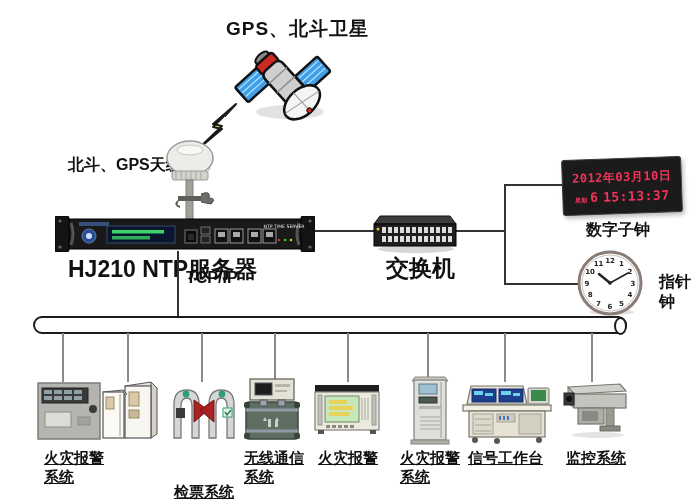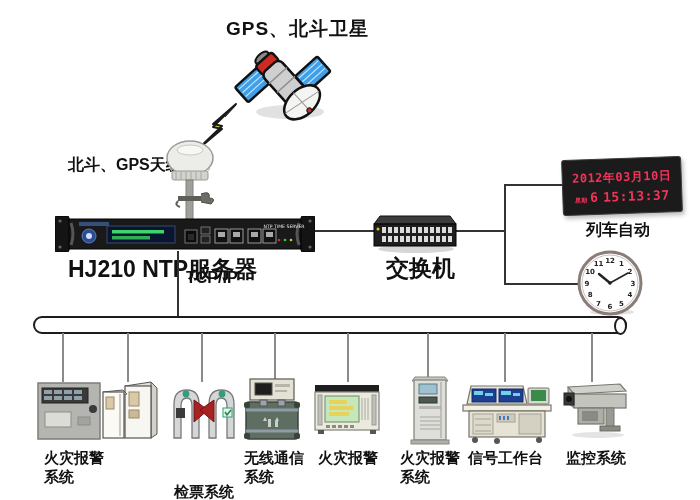--- a/index.html
+++ b/index.html
@@ -5,21 +5,21 @@
   html,body{margin:0;padding:0;background:#fff;}
   #stage{
     position:relative;width:700px;height:500px;background:#ffffff;overflow:hidden;
     font-family:"Liberation Sans","DejaVu Sans",sans-serif;color:#000;border-radius:28px;
   }
   .abs{position:absolute;}
   .lbl{position:absolute;font-weight:bold;color:#111;white-space:pre-line;line-height:1.25;}
   .lbl-title{font-size:19px;letter-spacing:1px;}
   .lbl-mid{font-size:16px;}
   .lbl-big{font-size:23px;}
-  .lbl-sub{font-size:15px;line-height:19px;}
+  .lbl-sub{font-size:15px;line-height:19px;text-decoration:underline;}
   .hline{position:absolute;height:2px;background:#333;}
   .vline{position:absolute;width:2px;background:#333;}
   .dropline{position:absolute;width:2px;background:#8a8a8a;top:333px;height:49px;}
   .bus{
     position:absolute;left:33px;top:316px;width:590px;height:14px;
     background:#fff;border:2px solid #1c1c1c;border-radius:9px;
   }
   .bus-endcap{
     position:absolute;right:-2px;top:-1px;width:9px;height:14px;
     border:2px solid #1c1c1c;border-radius:50%;background:#fff;
@@ -170,21 +170,21 @@
   <div class="dclock">
     <div class="row">
       <span class="date">2012年03月10日</span>
     </div>
     <div class="row">
       <span class="wk-label">星期</span>
       <span class="wk">6</span>
       <span class="dtime">15:13:37</span>
     </div>
   </div>
-  <div class="lbl lbl-mid" style="left:586px;top:220px;">列车自动</div>
+  <div class="lbl lbl-mid" style="left:586px;top:220px;">数字子钟</div>
 
   <svg class="abs" style="left:577px;top:250px;" width="66" height="66" viewBox="0 0 66 66">
     <ellipse cx="35" cy="62" rx="22" ry="3" fill="#ccc" opacity="0.6"></ellipse>
     <circle cx="33" cy="33" r="31" fill="#fdfdfd" stroke="#8a7d78" stroke-width="3"></circle>
     <circle cx="33" cy="33" r="28" fill="#ffffff" stroke="#c8c2be" stroke-width="1"></circle>
     <g id="clock-numerals">
         <text x="33.0" y="12.6" class="clock-num">12</text>
         <text x="44.5" y="15.7" class="clock-num">1</text>
         <text x="52.9" y="24.1" class="clock-num">2</text>
         <text x="56.0" y="35.6" class="clock-num">3</text>
@@ -194,20 +194,21 @@
         <text x="21.5" y="55.5" class="clock-num">7</text>
         <text x="13.1" y="47.1" class="clock-num">8</text>
         <text x="10.0" y="35.6" class="clock-num">9</text>
         <text x="13.1" y="24.1" class="clock-num">10</text>
         <text x="21.5" y="15.7" class="clock-num">11</text>
       </g>
     <line x1="33" y1="33" x2="22" y2="24" stroke="#222" stroke-width="2.4" stroke-linecap="round"></line>
     <line x1="33" y1="33" x2="51" y2="23" stroke="#222" stroke-width="1.6" stroke-linecap="round"></line>
     <circle cx="33" cy="33" r="1.8" fill="#222"></circle>
   </svg>
+  <div class="lbl lbl-mid" style="left:659px;top:272px;">指针钟</div>
 
   <div class="bus">
     <div class="bus-endcap"></div>
   </div>
 
   <div class="dropline" style="left:62px;"></div>
   <div class="dropline" style="left:127px;"></div>
   <div class="dropline" style="left:201px;"></div>
   <div class="dropline" style="left:274px;"></div>
   <div class="dropline" style="left:347px;"></div>

